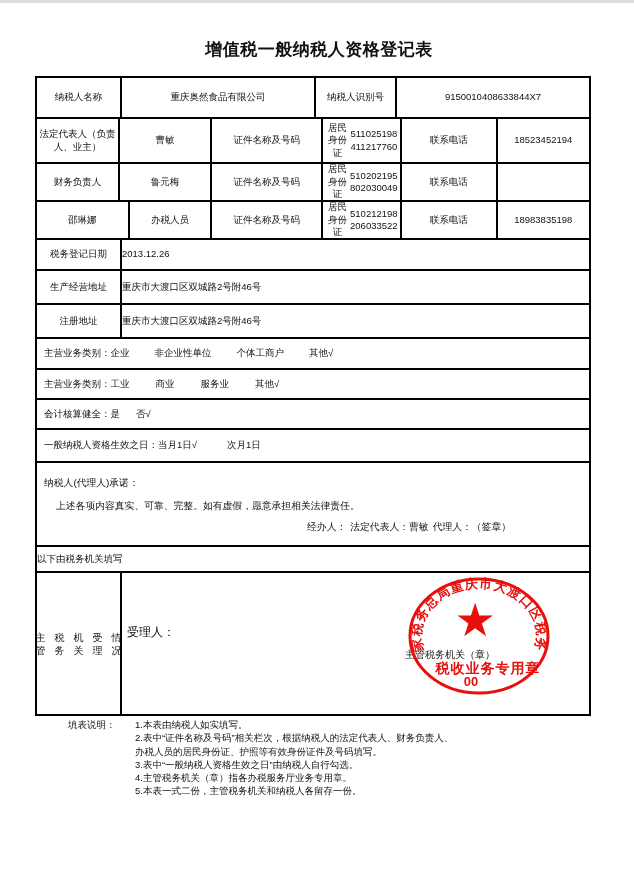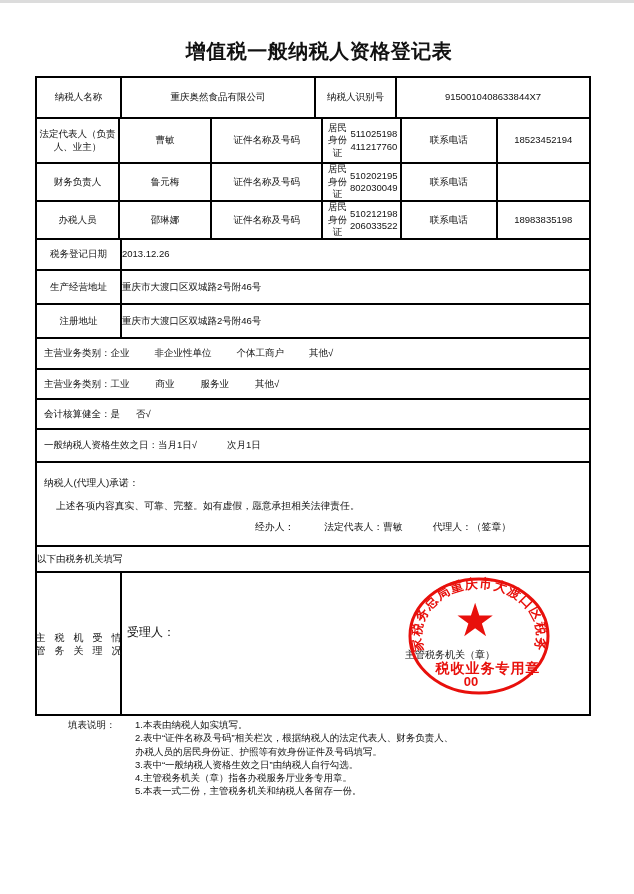--- a/index.html
+++ b/index.html
@@ -1,34 +1,34 @@
 <!DOCTYPE html>
 <html><head>
 <meta charset="utf-8">
 <style>
   html,body{margin:0;padding:0;background:#fff;}
   body{width:634px;height:894px;font-family:"Liberation Sans","DejaVu Sans",sans-serif;color:#111;}
   .page{position:relative;width:634px;height:894px;background:#fff;overflow:hidden;}
   .topbar{position:absolute;left:0;top:0;width:634px;height:3px;background:#dcdcdc;}
-  .title{position:absolute;top:38px;left:4px;right:0;text-align:center;font-size:20px;font-weight:bold;letter-spacing:0.5px;margin:0;}
+  .title{position:absolute;top:38px;left:4px;right:0;text-align:center;font-size:17px;font-weight:bold;letter-spacing:0.5px;margin:0;}
   .tbl{position:absolute;left:35px;top:76px;width:556px;border:2px solid #000;box-sizing:border-box;background:#fff;}
   .tr{display:flex;border-bottom:2px solid #000;box-sizing:border-box;align-items:stretch;}
   .tr:last-child{border-bottom:none;}
   .td{box-sizing:border-box;border-right:2px solid #000;display:flex;align-items:center;justify-content:center;text-align:center;font-size:9.5px;line-height:1.3;padding:1px 2px;}
   .td.last{border-right:none;}
   .td.lft{justify-content:flex-start;text-align:left;padding-left:0;}
   .td.col{flex-direction:row;}
   .w85{width:85px}.w95{width:95px}.w99{width:114px}.w81{width:81px}.w98{width:98px}.w94{width:94px}
   .w194{width:194px}.w192{width:192px}.w467{width:467px}.w552{width:552px}
   .num{word-break:break-all;}
   .optrow{justify-content:flex-start;text-align:left;padding-left:7px;}
   .opt + .opt{margin-left:var(--g,25px);}
   .decl{display:block;text-align:left;padding:14px 0 0 7px;font-size:9.8px;}
   .decl-body{margin-top:10px;padding-left:12px;}
-  .decl-sign{margin-top:9px;display:flex;justify-content:flex-end;padding-right:78px;gap:30px;}
+  .decl-sign{margin-top:9px;display:flex;justify-content:flex-end;padding-right:78px;gap:4px;}
   .side{flex-direction:row;gap:9px;font-size:10px;}
   .accept-main{display:block;position:relative;padding:0;}
   .acceptor{position:absolute;left:5px;top:52px;font-size:12px;}
   .stamp-caption{position:absolute;left:283px;top:75px;font-size:10px;white-space:nowrap;color:#111;z-index:1;}
   .seal{position:absolute;left:285px;top:2px;width:144px;height:122px;z-index:2;}
   .seal svg{position:absolute;left:0;top:0;}
   .seal-star{position:absolute;left:0;right:0;top:22px;text-align:center;font-size:46px;line-height:1;color:#e8100c;margin-left:-8px;}
   .seal-center{position:absolute;left:0;right:0;top:84px;text-align:center;font-size:14px;font-weight:bold;letter-spacing:1px;color:#e8100c;transform:translateX(9px);white-space:nowrap;}
   .seal-bottom{position:absolute;left:0;right:0;top:99px;text-align:center;font-size:13px;font-weight:bold;color:#e8100c;transform:translateX(-8px);}
   .notes{position:absolute;left:68px;top:718px;display:flex;font-size:9.5px;line-height:13.3px;}
@@ -69,22 +69,22 @@
       <div class="td w99">证件名称及号码</div>
       <div class="td w81 col num">
         <span>居民身份证</span>
         <span>510202195802030049</span>
       </div>
       <div class="td w98">联系电话</div>
       <div class="td w94 last num"></div>
     </div>
 
     <div class="tr" style="height:38px">
+      <div class="td w95">邵琳娜</div>
       <div class="td w85">办税人员</div>
-      <div class="td w95">邵琳娜</div>
       <div class="td w99">证件名称及号码</div>
       <div class="td w81 col num">
         <span>居民身份证</span>
         <span>510212198206033522</span>
       </div>
       <div class="td w98">联系电话</div>
       <div class="td w94 last num">18983835198</div>
     </div>
 
     <div class="tr" style="height:31px">

